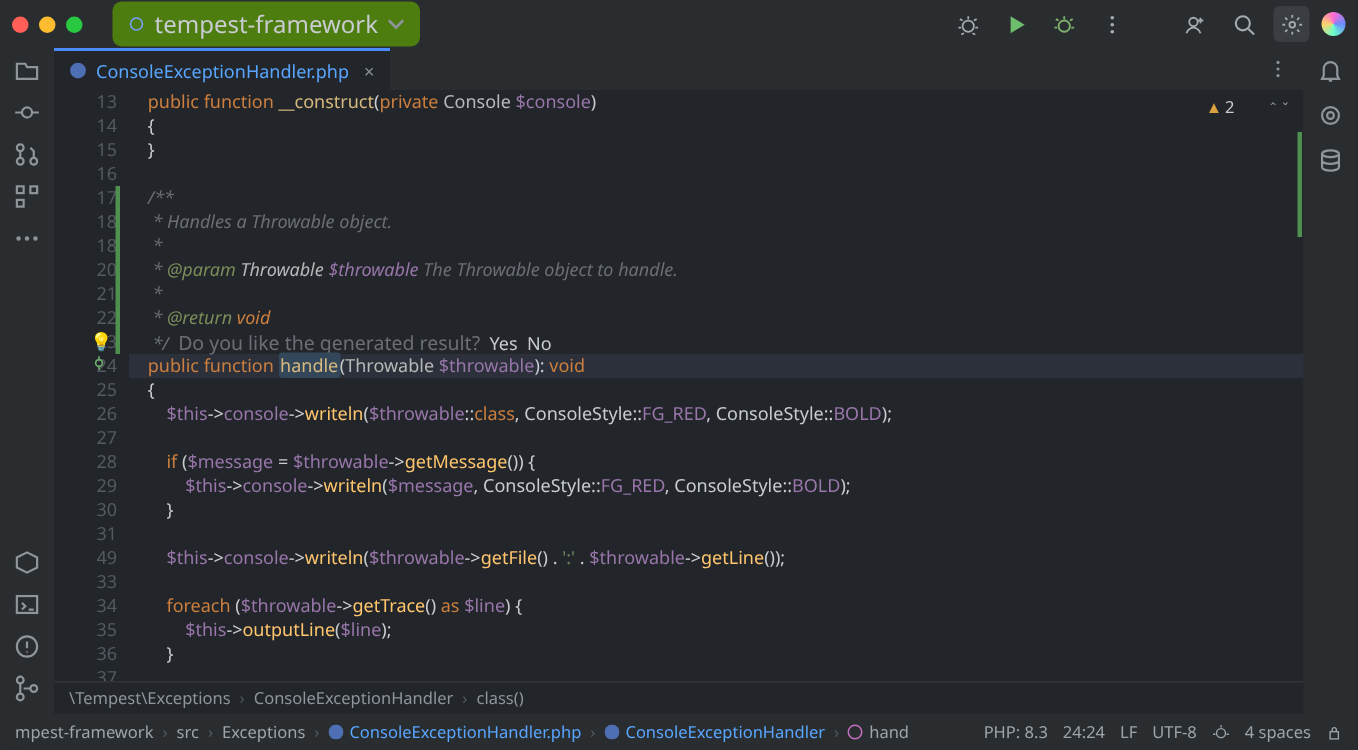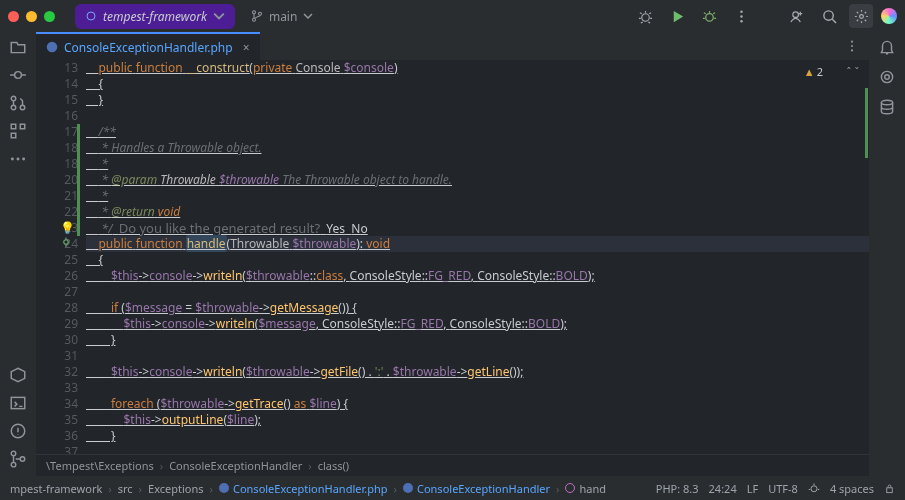--- a/index.html
+++ b/index.html
@@ -3,21 +3,21 @@
 <meta charset="utf-8">
 <style>
 * { margin:0; padding:0; box-sizing:border-box; font-family:ui-sans-serif,-apple-system,system-ui,sans-serif; }
 body { background:#2a2d30; width:905px; height:500px; overflow:hidden; border-radius:12px; }
 .mono { font-family:ui-monospace,'SF Mono',Menlo,Consolas,monospace; }
 
 .titlebar { height:32px; display:flex; align-items:center; padding:0 8px; gap:8px; background:#2a2d30; }
 .dots { display:flex; gap:7px; margin-right:12px; }
 .dot { width:11px; height:11px; border-radius:50%; }
 .dot.r{background:#ff5f57}.dot.y{background:#febc2e}.dot.g{background:#28c840}
-.proj { display:flex; align-items:center; gap:6px; color:#c8ccd0; font-size:12px; padding:4px 10px; border-radius:6px; background:#4c1d95; cursor:pointer;font-style:italic; }
+.proj { display:flex; align-items:center; gap:6px; color:#c8ccd0; font-size:16px; padding:4px 10px; border-radius:6px; background:#4d7c0f; cursor:pointer; }
 .proj svg{width:12px;height:12px}
 .branch { display:flex; align-items:center; gap:6px; color:#8f959b; font-size:12px; padding:4px 8px; cursor:pointer; }
 .spacer { flex:1; }
 .chev{width:10px;height:10px;color:#8f959b}
 .tb-btn { width:24px; height:24px; display:flex; align-items:center; justify-content:center; color:#a6abb1; border-radius:4px; }
 .tb-btn svg{width:15px;height:15px}
 .cov { display:flex; align-items:center; gap:6px; color:#c8ccd0; font-size:12px; padding:4px 10px; }
 .run svg{color:#6dbd6d}
 .bug svg{color:#7fb36b}
 
@@ -29,21 +29,21 @@
 .editor-col { flex:1; display:flex; flex-direction:column; background:#22252a; min-width:0; }
 .tabs { height:28px; display:flex; align-items:stretch; background:#2a2d30; }
 .tab { display:flex; align-items:center; gap:6px; padding:0 10px; font-size:12px; color:#58a6ff; border-top:2px solid #4a8cff; background:#22252a; }
 .tab .close{color:#8f959b;font-size:12px;margin-left:4px}
 .tabs .more{margin-left:auto;padding:0 10px;display:flex;align-items:center;color:#8f959b}
 
 .code-wrap { flex:1; display:flex; min-height:0; position:relative; overflow:hidden; font-size:12px; line-height:16px; }
 .gutter { width:50px; text-align:right; color:#545a60; padding-right:8px; user-select:none; position:relative; }
 .gutter .ln { height:16px; position:relative; }
 .gutter .ln.green::after{content:'';position:absolute;right:-2px;top:0;width:3px;height:16px;background:#4f8f4f}
-.code { flex:1; color:#c8ccd0; white-space:pre; position:relative;text-decoration:underline; }
+.code { flex:1; color:#c8ccd0; white-space:pre; position:relative; }
 .line { height:16px; }
 .line.hl { background:rgba(60,70,90,.35); }
 .bulb{position:absolute;left:-26px;top:0;color:#d9b342;font-size:12px}
 .giticon{position:absolute;left:-26px;top:0;color:#6da86d}
 .k{color:#cc7f3e}.t{color:#b8b8b8}.v{color:#9876aa}.s{color:#6a8759}.m{color:#ffc66d}.c{color:#6b6f75;font-style:italic}.tag{color:#7b8b5a;font-style:italic}.fn{color:#d7ba7d}.cl{color:#c8ccd0}.op{color:#c8ccd0}
 .hint{color:#6b6f75;font-size:13px}
 .badge-err{position:absolute;right:46px;top:4px;display:flex;align-items:center;gap:2px;font-size:11px}
 .badge-err .tri{color:#d9a23f}
 .badge-err .ct{color:#c8ccd0}
 .miniarrows{position:absolute;right:10px;top:4px;color:#8f959b;display:flex;gap:4px;font-size:10px}
@@ -71,32 +71,20 @@
   <div class="dots">
     <div class="dot r"></div>
     <div class="dot y"></div>
     <div class="dot g"></div>
   </div>
   <div class="proj">
     <svg viewBox="0 0 24 24" fill="none" stroke="#7aa2ff" stroke-width="2">
         <circle cx="12" cy="12" r="8"></circle>
       </svg>
     <span>tempest-framework</span>
-    <svg class="chev" viewBox="0 0 10 10">
-        <path d="M1 3l4 4 4-4" stroke="currentColor" fill="none" stroke-width="1.5"></path>
-      </svg>
-  </div>
-  <div class="branch">
-    <svg width="12" height="12" viewBox="0 0 16 16" fill="none" stroke="currentColor" stroke-width="1.5">
-        <circle cx="4" cy="3" r="2"></circle>
-        <circle cx="4" cy="13" r="2"></circle>
-        <circle cx="12" cy="5" r="2"></circle>
-        <path d="M4 5v6M12 7c0 3-6 1-6 4"></path>
-      </svg>
-    <span>main</span>
     <svg class="chev" viewBox="0 0 10 10">
         <path d="M1 3l4 4 4-4" stroke="currentColor" fill="none" stroke-width="1.5"></path>
       </svg>
   </div>
   <div class="spacer"></div>
   <div class="tb-btn">
       <svg viewBox="0 0 16 16" fill="none" stroke="currentColor" stroke-width="1.2">
         <circle cx="8" cy="9" r="4"></circle>
         <path d="M8 2v2M4 5l-2-1M12 5l2-1M3 10H1M13 10h2M5 14l-2 1M11 14l2 1"></path>
       </svg>
@@ -246,21 +234,21 @@
           <div class="ln green">22</div>
           <div class="ln green">23</div>
           <div class="ln">24</div>
           <div class="ln">25</div>
           <div class="ln">26</div>
           <div class="ln">27</div>
           <div class="ln">28</div>
           <div class="ln">29</div>
           <div class="ln">30</div>
           <div class="ln">31</div>
-          <div class="ln">32</div>
+          <div class="ln">49</div>
           <div class="ln">33</div>
           <div class="ln">34</div>
           <div class="ln">35</div>
           <div class="ln">36</div>
           <div class="ln">37</div>
         </div>
       <div class="code" id="code"><div class="line" style="position: relative;">    <span class="k">public</span> <span class="k">function</span> <span class="fn">__construct</span>(<span class="k">private</span> <span class="t">Console</span> <span class="v">$console</span>)</div><div class="line" style="position: relative;">    {</div><div class="line" style="position: relative;">    }</div><div class="line" style="position: relative;"></div><div class="line" style="position: relative;">    <span class="c">/**</span></div><div class="line" style="position: relative;">    <span class="c"> * Handles a Throwable object.</span></div><div class="line" style="position: relative;">    <span class="c"> *</span></div><div class="line" style="position: relative;">    <span class="c"> * <span class="tag">@param</span> <span class="t">Throwable</span> <span class="v">$throwable</span> The Throwable object to handle.</span></div><div class="line" style="position: relative;">    <span class="c"> *</span></div><div class="line" style="position: relative;">    <span class="c"> * <span class="tag">@return</span> <span class="k">void</span></span></div><div class="line" style="position: relative;">    <span class="c"> */</span>  <span class="hint">Do you like the generated result?</span>  <span style="color:#c8ccd0">Yes</span>  <span style="color:#c8ccd0">No</span><span class="bulb">💡</span></div><div class="line hl" style="position: relative;">    <span class="k">public</span> <span class="k">function</span> <span class="fn" style="background:#34475a;border-radius:2px;padding:0 1px">handle</span>(<span class="t">Throwable</span> <span class="v">$throwable</span>)<span class="op">:</span> <span class="k">void</span><span class="giticon"><svg width="12" height="12" viewBox="0 0 16 16" fill="none" stroke="currentColor" stroke-width="1.5">
                 <circle cx="8" cy="8" r="3"></circle>
                 <path d="M8 2v3M8 11v3"></path>
               </svg></span></div><div class="line" style="position: relative;">    {</div><div class="line" style="position: relative;">        <span class="v">$this</span>-&gt;<span class="v">console</span>-&gt;<span class="m">writeln</span>(<span class="v">$throwable</span>::<span class="k">class</span>, <span class="cl">ConsoleStyle</span>::<span class="v">FG_RED</span>, <span class="cl">ConsoleStyle</span>::<span class="v">BOLD</span>);</div><div class="line" style="position: relative;"></div><div class="line" style="position: relative;">        <span class="k">if</span> (<span class="v">$message</span> = <span class="v">$throwable</span>-&gt;<span class="m">getMessage</span>()) {</div><div class="line" style="position: relative;">            <span class="v">$this</span>-&gt;<span class="v">console</span>-&gt;<span class="m">writeln</span>(<span class="v">$message</span>, <span class="cl">ConsoleStyle</span>::<span class="v">FG_RED</span>, <span class="cl">ConsoleStyle</span>::<span class="v">BOLD</span>);</div><div class="line" style="position: relative;">        }</div><div class="line" style="position: relative;"></div><div class="line" style="position: relative;">        <span class="v">$this</span>-&gt;<span class="v">console</span>-&gt;<span class="m">writeln</span>(<span class="v">$throwable</span>-&gt;<span class="m">getFile</span>() . <span class="s">':'</span> . <span class="v">$throwable</span>-&gt;<span class="m">getLine</span>());</div><div class="line" style="position: relative;"></div><div class="line" style="position: relative;">        <span class="k">foreach</span> (<span class="v">$throwable</span>-&gt;<span class="m">getTrace</span>() <span class="k">as</span> <span class="v">$line</span>) {</div><div class="line" style="position: relative;">            <span class="v">$this</span>-&gt;<span class="m">outputLine</span>(<span class="v">$line</span>);</div><div class="line" style="position: relative;">        }</div><div class="line" style="position: relative;"></div></div>

